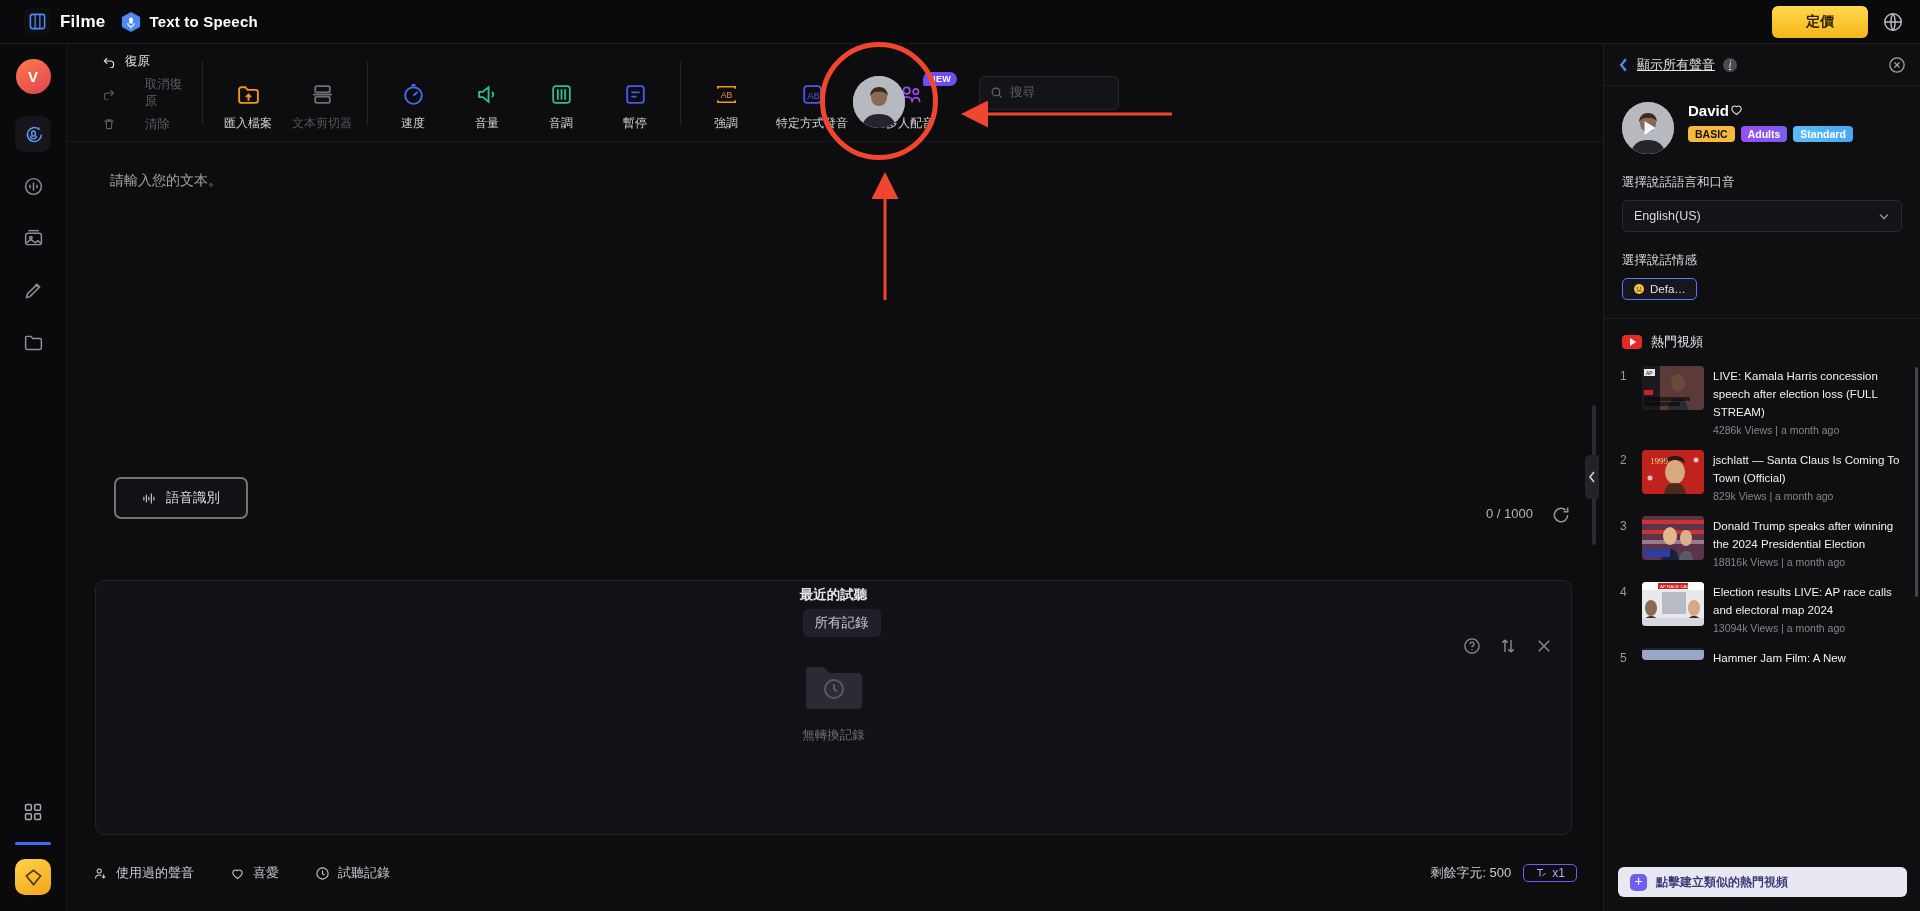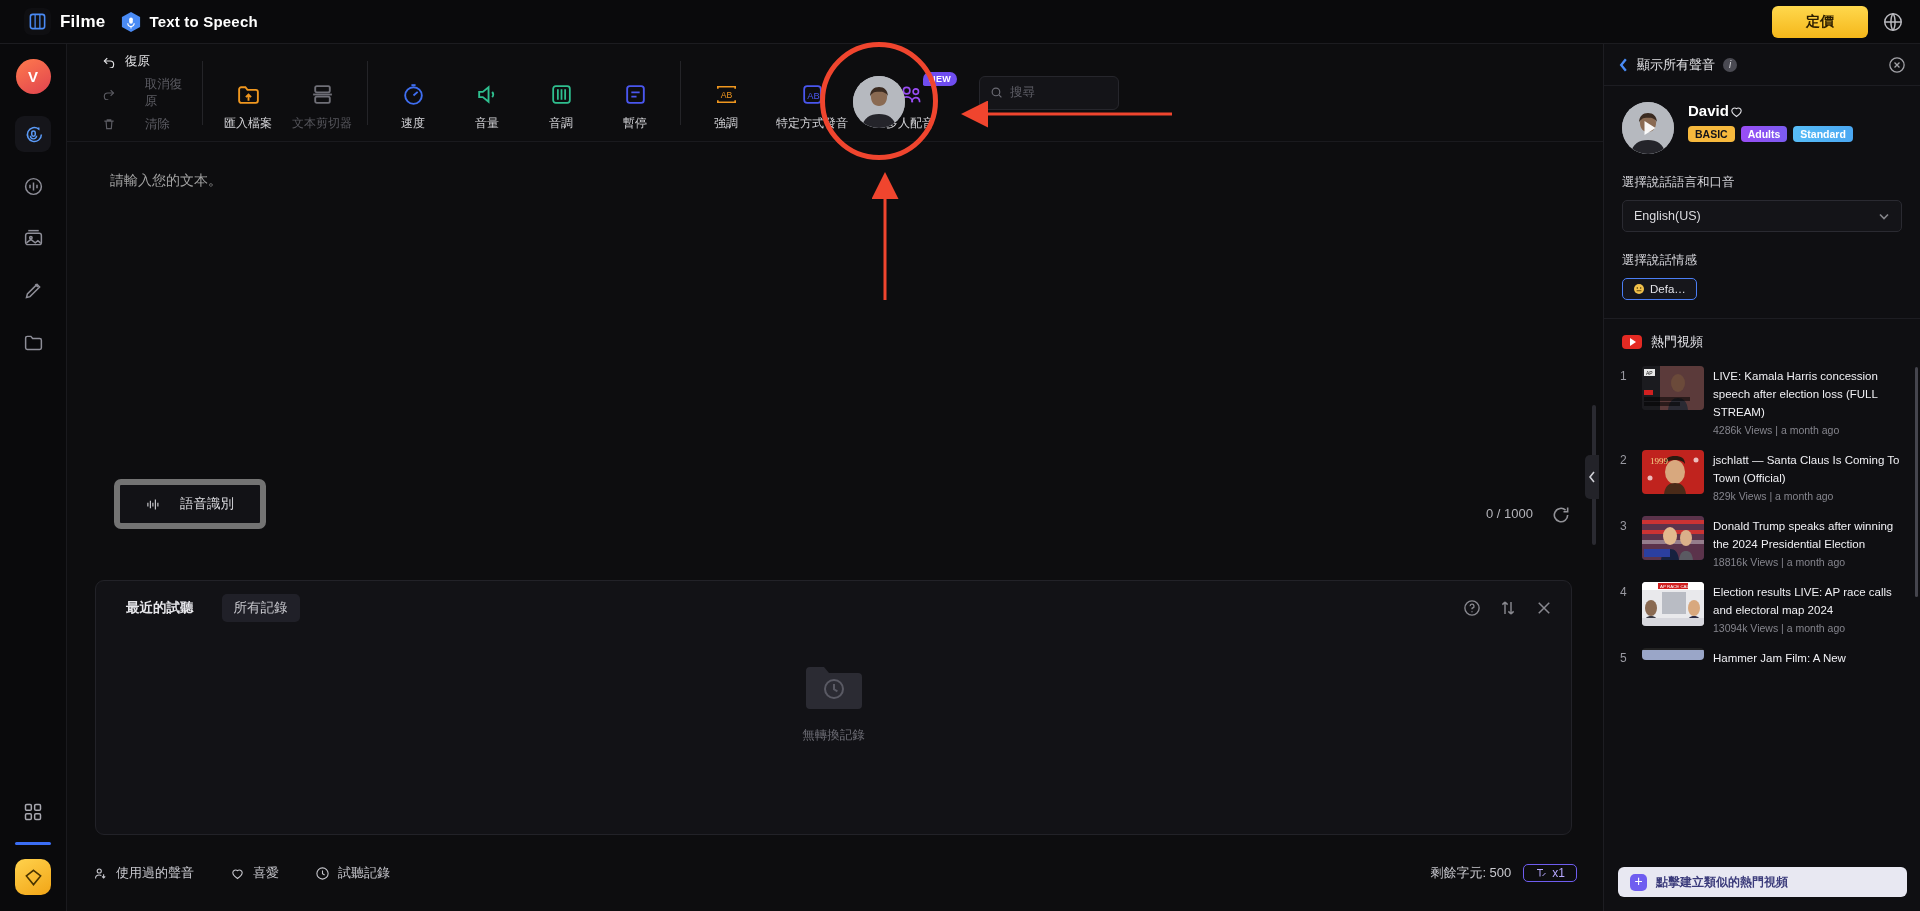--- a/index.html
+++ b/index.html
@@ -95,41 +95,41 @@
 
   
   .editor {
     position: absolute; top: 142px; left: 67px; width: 1536px; height: 419px;
     background: #0d0d0f;
   }
   .editor-placeholder {
     position: absolute; top: 30px; left: 43px; font-size: 14px; color: #a3a3a3;
   }
   .btn-recog {
-    position: absolute; left: 47px; bottom: 32px;
-    display: flex; align-items: center; gap: 19px;
+    position: absolute; left: 47px; bottom: 42px;
+    display: flex; align-items: center; gap: 9px;
     padding: 10px 26px; border-radius: 7px;
-    border: 6px solid #737373; background: #121216;
+    border: 2px solid #737373; background: #121216;
     color: #dcdce0; font-size: 13.5px; cursor: pointer;
   }
   .counter {
     position: absolute; right: 70px; bottom: 40px;
     font-size: 13px; color: #b4b4ba;
   }
   .refresh {
     position: absolute; right: 32px; bottom: 36px; width: 20px; height: 20px;
     cursor: pointer; opacity: .8;
   }
 
   
   .recent {
     position: absolute; left: 95px; top: 580px; width: 1477px; height: 255px;
     background: #121216; border: 1px solid #222228; border-radius: 9px;
   }
-  .recent-head { display: flex; align-items: center; height: 54px; padding: 0 18px; position: relative; }
+  .recent-head { display: flex; align-items: center; height: 54px; padding: 0 18px; position: relative; flex-direction: column; }
   .rtab { font-size: 13.5px; color: #e6e6ea; cursor: pointer; padding: 5px 12px; border-radius: 5px; font-weight: 700; }
   .rtab.sub { color: #c7c7cd; background: #202028; font-weight: 400; margin-left: 16px; }
   .recent-actions { margin-left: auto; display: flex; align-items: center; gap: 18px; }
   .ra { width: 18px; height: 18px; cursor: pointer; opacity: .75; }
   .empty {
     position: absolute; top: 80px; left: 0; right: 0;
     display: flex; flex-direction: column; align-items: center; gap: 14px;
   }
   .empty-txt { font-size: 12.5px; color: #6d6d75; }
 
@@ -146,41 +146,41 @@
     border: 1px solid #6f5df0; border-radius: 5px; color: #b7a8ff; font-size: 12px; cursor: pointer;
   }
 
   
   .rpanel {
     position: absolute; top: 44px; left: 1603px; width: 317px; height: 867px;
     background: #0f0f12; border-left: 1px solid #1d1d22;
   }
   .rp-head {
     height: 42px; display: flex; align-items: center; gap: 8px;
-    padding: 0 14px; border-bottom: 1px solid #1d1d22;
+    padding: 0 14px; border-bottom: 1px solid #1d1d22; text-decoration: underline;
   }
   .rp-title { font-size: 13px; color: #e4e4e8; }
   .info-dot {
     width: 14px; height: 14px; border-radius: 50%; background: #4a4a52;
     color: #d6d6da; font-size: 10px; display:flex; align-items:center; justify-content:center; font-style: italic;
   }
   .rp-close { margin-left: auto; width: 18px; height: 18px; cursor: pointer; opacity: .8; }
   .voice-card { padding: 16px 18px 0; display: flex; gap: 14px; }
   .v-avatar {
     width: 52px; height: 52px; border-radius: 50%; overflow: hidden;
     background: linear-gradient(160deg,#b9bcc2,#82858c); position: relative; flex: none; cursor: pointer;
   }
   .v-face { position:absolute; inset:0; }
   .v-play {
     position: absolute; left:50%; top:50%; transform: translate(-50%,-50%);
     width:0; height:0; border-left: 11px solid rgba(255,255,255,.95);
     border-top: 7px solid transparent; border-bottom: 7px solid transparent;
     margin-left: 2px;
   }
-  .v-name-row { display: flex; align-items: flex-end; }
+  .v-name-row { display: flex; align-items: flex-start; }
   .v-name { font-size: 15px; font-weight: 700; color: #fff; }
   .v-tags { display: flex; gap: 6px; margin-top: 7px; }
   .tag { font-size: 10.5px; font-weight: 700; border-radius: 4px; padding: 2px 7px; color: #14141a; }
   .tag.basic { background: #f7b93d; }
   .tag.adults { background: linear-gradient(90deg,#9a4df5,#7b5cf0); color:#fff; }
   .tag.standard { background: linear-gradient(90deg,#57bdf7,#4aa7f2); color:#fff; }
   .rp-sec-title { font-size: 12.5px; color: #d7d7dc; padding: 0 18px; margin-top: 20px; }
   .select {
     margin: 9px 18px 0; height: 32px; border-radius: 5px;
     background: #141418; border: 1px solid #2a2a31;

